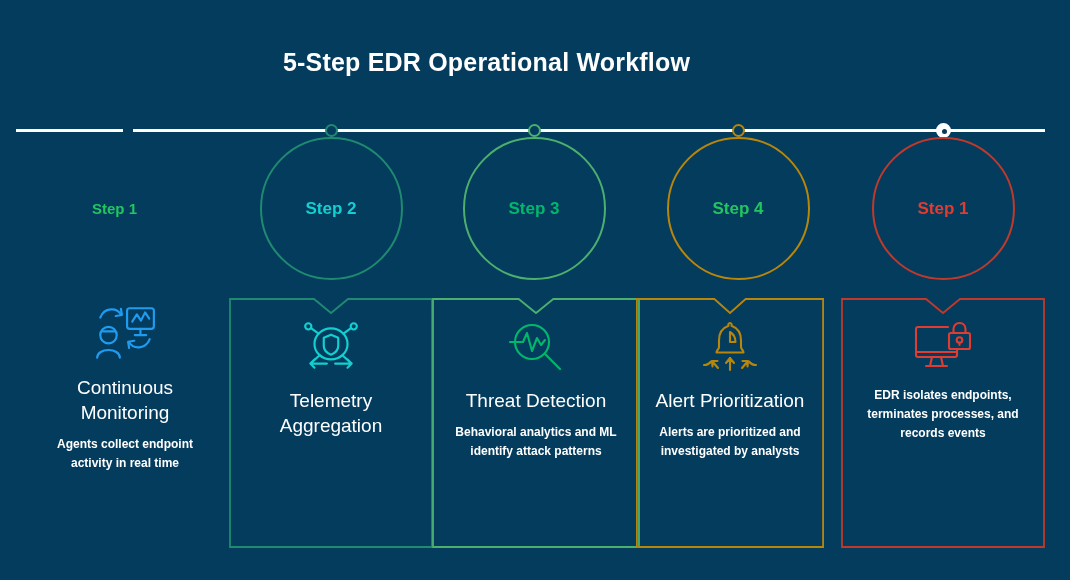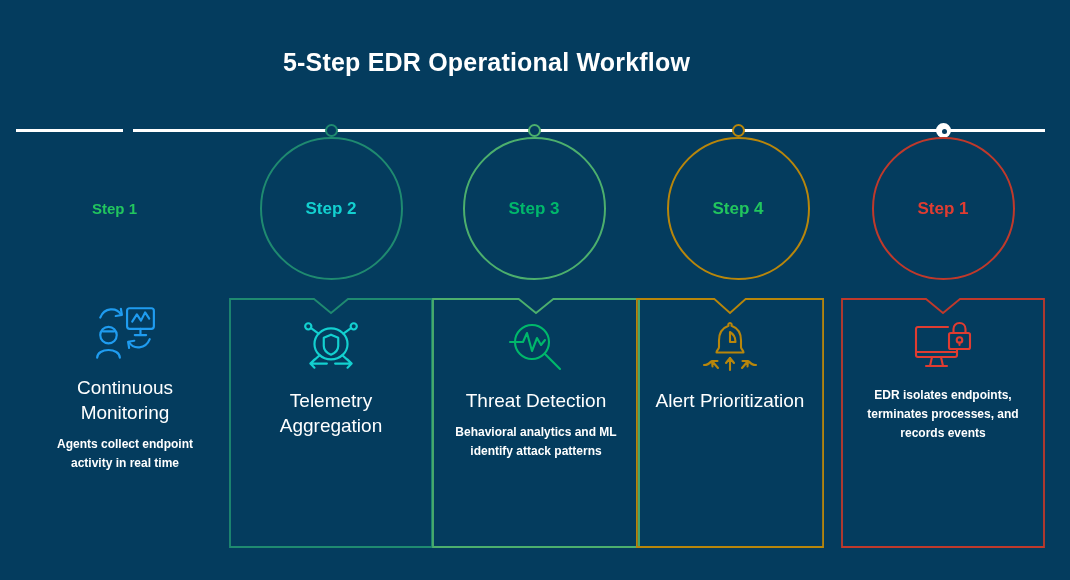--- a/index.html
+++ b/index.html
@@ -200,20 +200,21 @@
               <path d="M29 5 C30.5 5 31 6.5 30.5 7.8 C36.5 10 40 15.5 40 22.5 L40 29 C40 31.5 42.5 32 42.5 34.5 L15.5 34.5 C15.5 32 18 31.5 18 29 L18 22.5 C18 15.5 21.5 10 27.5 7.8 C27 6.5 27.5 5 29 5 Z" fill="none" stroke="#b8860b" stroke-width="2.1" stroke-linecap="round" stroke-linejoin="round"></path>
               <path d="M29 14 C32.5 16 34.5 19.5 34.5 24 L29 24 Z" fill="none" stroke="#b8860b" stroke-width="2.1" stroke-linecap="round" stroke-linejoin="round"></path>
               <path d="M29 52 L29 40 M29 40 L25 45 M29 40 L33 45" fill="none" stroke="#b8860b" stroke-width="2.1" stroke-linecap="round" stroke-linejoin="round"></path>
               <path d="M17 50 L11 43 M11 43 L11.5 48.5 M11 43 L16.5 43" fill="none" stroke="#b8860b" stroke-width="2.1" stroke-linecap="round" stroke-linejoin="round"></path>
               <path d="M41 50 L47 43 M47 43 L46.5 48.5 M47 43 L41.5 43" fill="none" stroke="#b8860b" stroke-width="2.1" stroke-linecap="round" stroke-linejoin="round"></path>
               <path d="M3 47 C7 47 8.5 45.5 10 43.5" fill="none" stroke="#b8860b" stroke-width="2.1" stroke-linecap="round" stroke-linejoin="round"></path>
               <path d="M55 47 C51 47 49.5 45.5 48 43.5" fill="none" stroke="#b8860b" stroke-width="2.1" stroke-linecap="round" stroke-linejoin="round"></path>
             </svg>
           </div>
           <div class="card-title">Alert Prioritization</div>
+          <div class="card-desc">Alerts are prioritized and investigated by analysts</div>
         </div>
       </div>
       <div class="card" style="left: 841px; width: 204px;">
         <div class="frame">
           <svg viewBox="0 0 204 250" preserveAspectRatio="none">
             <path d="M1,1 L85,1 L102,15 L119,1 L203,1 L203,249 L1,249 Z" fill="none" stroke="#c0392b" stroke-width="1.8" vector-effect="non-scaling-stroke"></path>
           </svg>
         </div>
         <div class="card-inner">
           <div class="icon-wrap">

